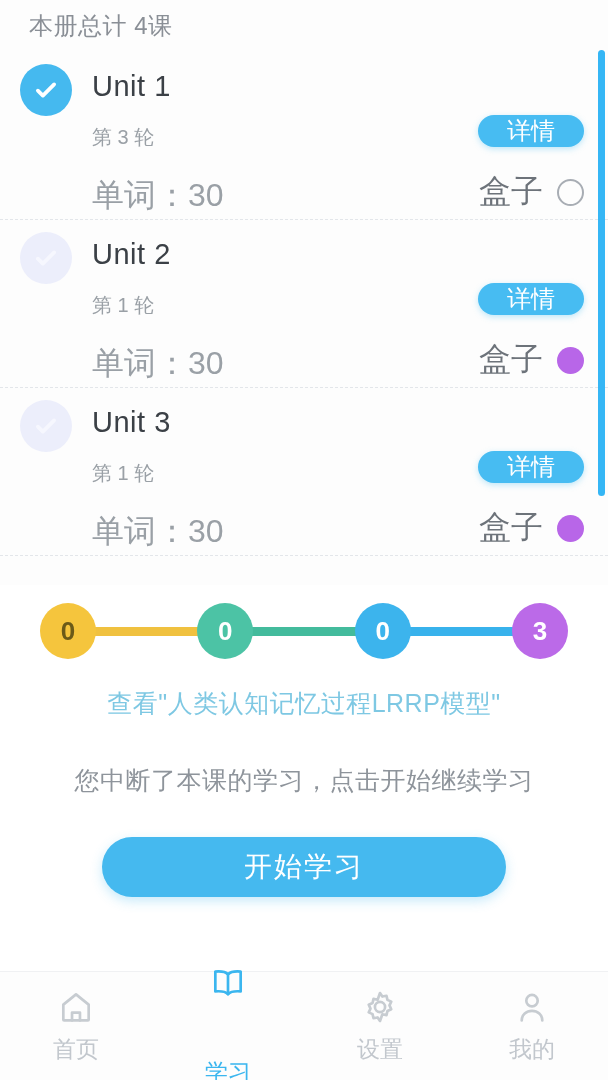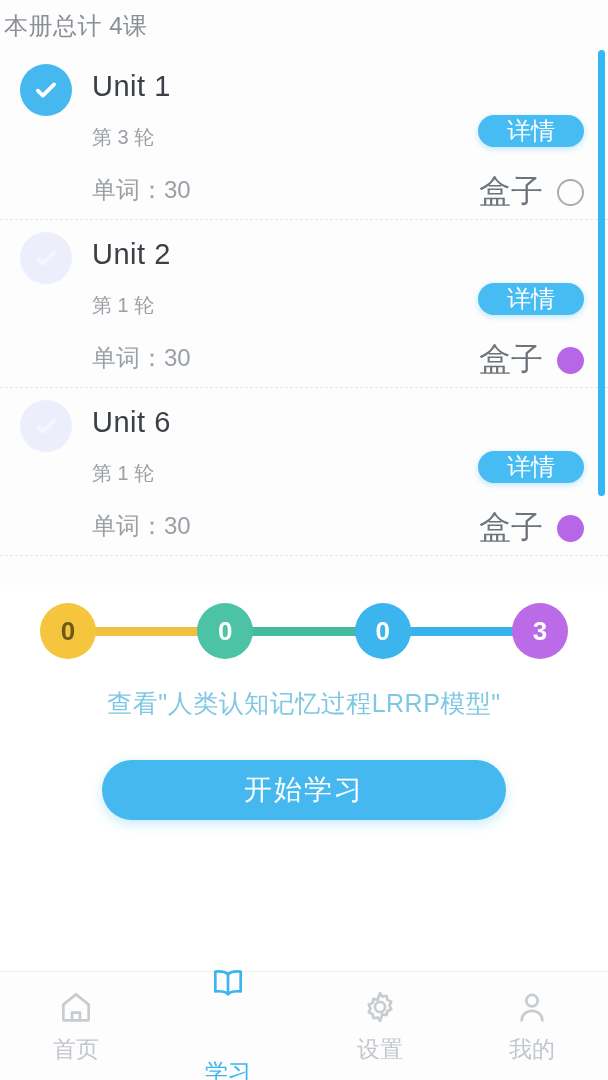--- a/index.html
+++ b/index.html
@@ -23,21 +23,21 @@
   }
 
   
   .header {
     position: absolute;
     top: 0; left: 0; right: 0;
     height: 52px;
     background: #fdfdfd;
     display: flex;
     align-items: center;
-    padding-left: 4px;
+    padding-left: 29px;
     box-sizing: border-box;
   }
   .header-title {
     font-size: 24px;
     color: #8a8f96;
     letter-spacing: 0.5px;
   }
 
   
   .list-area {
@@ -85,21 +85,21 @@
     position: absolute;
     left: 92px;
     top: 72px;
     font-size: 20px;
     color: #9aa0a6;
   }
   .unit-words {
     position: absolute;
     left: 92px;
     top: 122px;
-    font-size: 24px;
+    font-size: 32px;
     color: #9aa0a6;
   }
   .detail-btn {
     position: absolute;
     right: 24px;
     top: 63px;
     width: 106px;
     height: 32px;
     border-radius: 22px;
     background: #47bcf2;
@@ -284,21 +284,21 @@
           <span class="box-label">盒子</span>
           <span class="box-dot purple"></span>
         </div>
       </div>
       <div class="unit-row">
         <div class="check-circle todo">
           <svg viewBox="0 0 24 24">
             <path d="M5.5 12.5l4 4 9-9" fill="none" stroke-width="3" stroke-linecap="round" stroke-linejoin="round"></path>
           </svg>
         </div>
-        <div class="unit-title">Unit 6</div>
+        <div class="unit-title">Unit 3</div>
         <div class="unit-round">第 1 轮</div>
         <div class="unit-words">单词：30</div>
         <button class="detail-btn">详情</button>
         <div class="box-wrap">
           <span class="box-label">盒子</span>
           <span class="box-dot purple"></span>
         </div>
       </div>
     </div>
 
@@ -313,20 +313,21 @@
           <div class="bubble" style="background: rgb(76, 195, 165); color: rgb(255, 255, 255);">0</div>
           <div class="connector" style="background: rgb(67, 187, 156);"></div>
           <div class="bubble" style="background: rgb(60, 180, 237); color: rgb(255, 255, 255);">0</div>
           <div class="connector" style="background: rgb(56, 178, 236);"></div>
           <div class="bubble" style="background: rgb(187, 106, 232); color: rgb(255, 255, 255);">3</div>
         </div>
     </div>
 
     <div class="model-link">查看"人类认知记忆过程LRRP模型"</div>
 
+    <div class="status-text">您中断了本课的学习，点击开始继续学习</div>
 
     <button class="start-btn">开始学习</button>
   </div>
 
   <div class="tabbar" id="tabbar">
       <div class="tab">
         <span>
           <svg class="tab-icon" viewBox="0 0 24 24">
             <path d="M4 10.5L12 4l8 6.5V20a0.5 0.5 0 0 1-.5.5h-15A0.5 0.5 0 0 1 4 20z"></path>
             <path d="M9.5 20.5v-5h5v5"></path>

